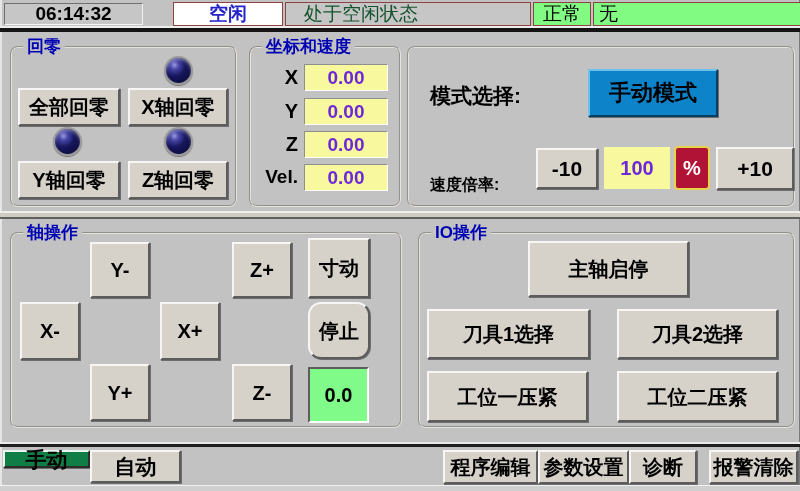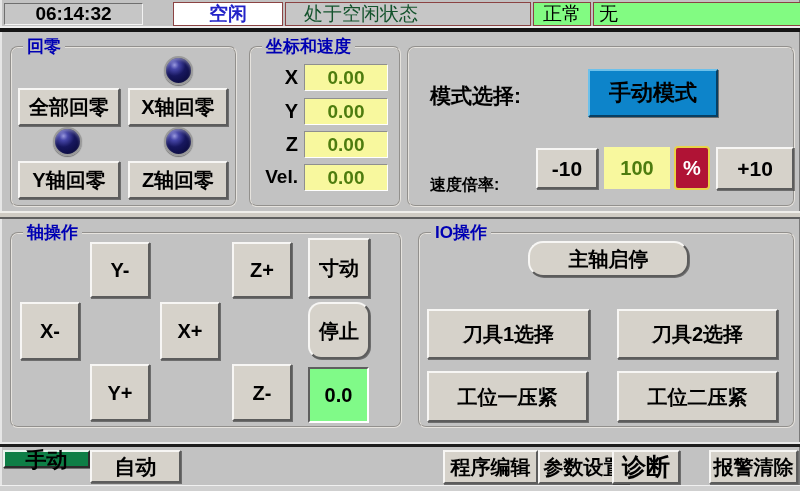--- a/index.html
+++ b/index.html
@@ -42,21 +42,21 @@
     font-size:20px; padding:0; line-height:1;
   }
   .btn-blue {
     background:#0d84ca; border-color:#6cc0ea #073f63 #073f63 #6cc0ea; font-size:22px;
   }
   .btn-green-active {
     background:#0e7e46; border-color:#e9f4ee #2c2c2c #2c2c2c #e9f4ee;
   }
   
   .val-yellow {
-    position:absolute; background:#f8f89e; color:#4d7c0f; font-weight:bold; font-size:19px;
+    position:absolute; background:#f8f89e; color:#6d28d9; font-weight:bold; font-size:19px;
     display:flex; align-items:center; justify-content:center;
     border:1px solid; border-color:#8f8f8f #ffffff #ffffff #8f8f8f;
   }
   .val-green {
     position:absolute; background:#80fa88; color:#000; font-weight:bold; font-size:20px;
     display:flex; align-items:center; justify-content:center;
     border:2px solid; border-color:#5e5e5e #ffffff #ffffff #5e5e5e;
   }
   .pct-box {
     position:absolute; background:#b01335; color:#fff; font-weight:bold; font-size:20px;
@@ -132,29 +132,29 @@
   <button class="btn" style="left:20px;top:302px;width:60px;height:58px;">X-</button>
   <button class="btn" style="left:160px;top:302px;width:60px;height:58px;">X+</button>
   <button class="btn" style="left:308px;top:302px;width:62px;height:57px;border-radius:13px;">停止</button>
   <button class="btn" style="left:90px;top:364px;width:60px;height:57px;">Y+</button>
   <button class="btn" style="left:232px;top:364px;width:60px;height:57px;">Z-</button>
   <div class="val-green" style="left:308px;top:367px;width:61px;height:56px;">0.0</div>
 
   <div class="abs gbox" style="left:418px;top:232px;width:377px;height:196px;">
     <span class="gbox-title">IO操作</span>
   </div>
-  <button class="btn" style="left:528px;top:241px;width:161px;height:36px;border-radius:15px;">主轴启停</button>
+  <button class="btn" style="left:528px;top:241px;width:161px;height:56px;">主轴启停</button>
   <button class="btn" style="left:427px;top:309px;width:163px;height:50px;">刀具1选择</button>
   <button class="btn" style="left:617px;top:309px;width:161px;height:50px;">刀具2选择</button>
   <button class="btn" style="left:427px;top:371px;width:161px;height:51px;">工位一压紧</button>
   <button class="btn" style="left:617px;top:371px;width:161px;height:51px;text-align:right;">工位二压紧</button>
 
   <div class="abs hline" style="top:442px;height:2px;background:#e9e9e9;"></div>
   <div class="abs hline" style="top:444px;height:3px;background:#1e1e1e;"></div>
   <button class="btn btn-green-active" style="left:3px;top:450px;width:87px;height:18px;font-size:21px;">手动</button>
   <button class="btn" style="left:90px;top:450px;width:91px;height:33px;font-size:21px;">自动</button>
   <button class="btn" style="left:443px;top:450px;width:95px;height:34px;font-size:20px;">程序编辑</button>
   <button class="btn" style="left:538px;top:450px;width:91px;height:34px;font-size:20px;">参数设置</button>
-  <button class="btn" style="left:612px;top:450px;width:68px;height:34px;font-size:24px;">诊断</button>
+  <button class="btn" style="left:629px;top:450px;width:68px;height:34px;font-size:20px;">诊断</button>
   <button class="btn" style="left:709px;top:450px;width:89px;height:34px;font-size:20px;">报警清除</button>
   <div class="abs hline" style="top:485px;height:6px;background:#cfcfcf;border-top:1px solid #f0f0f0;"></div>
 
 </div>
 
 </body></html>

